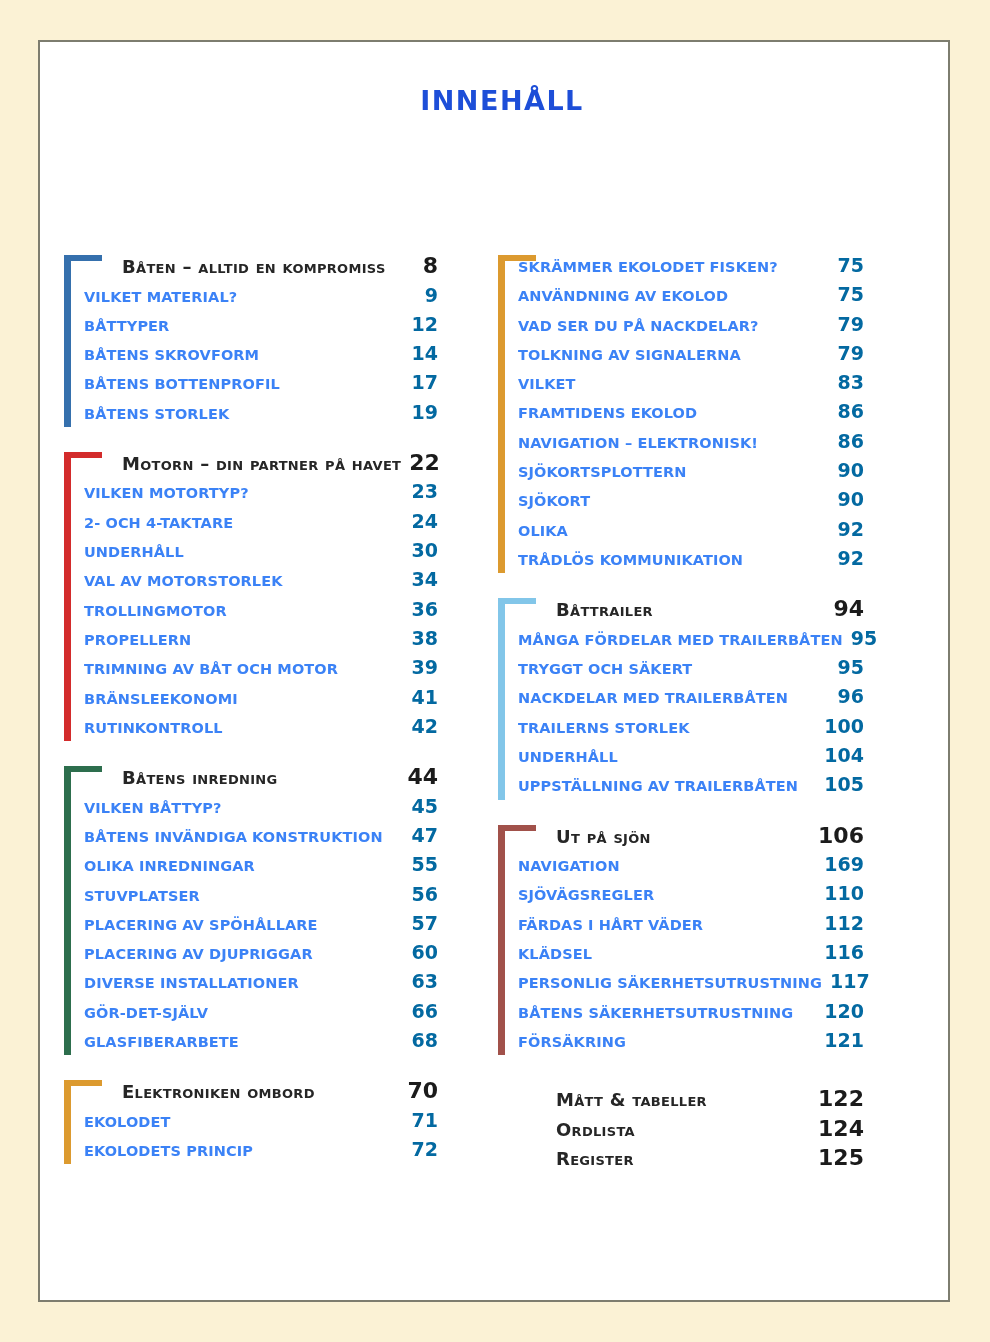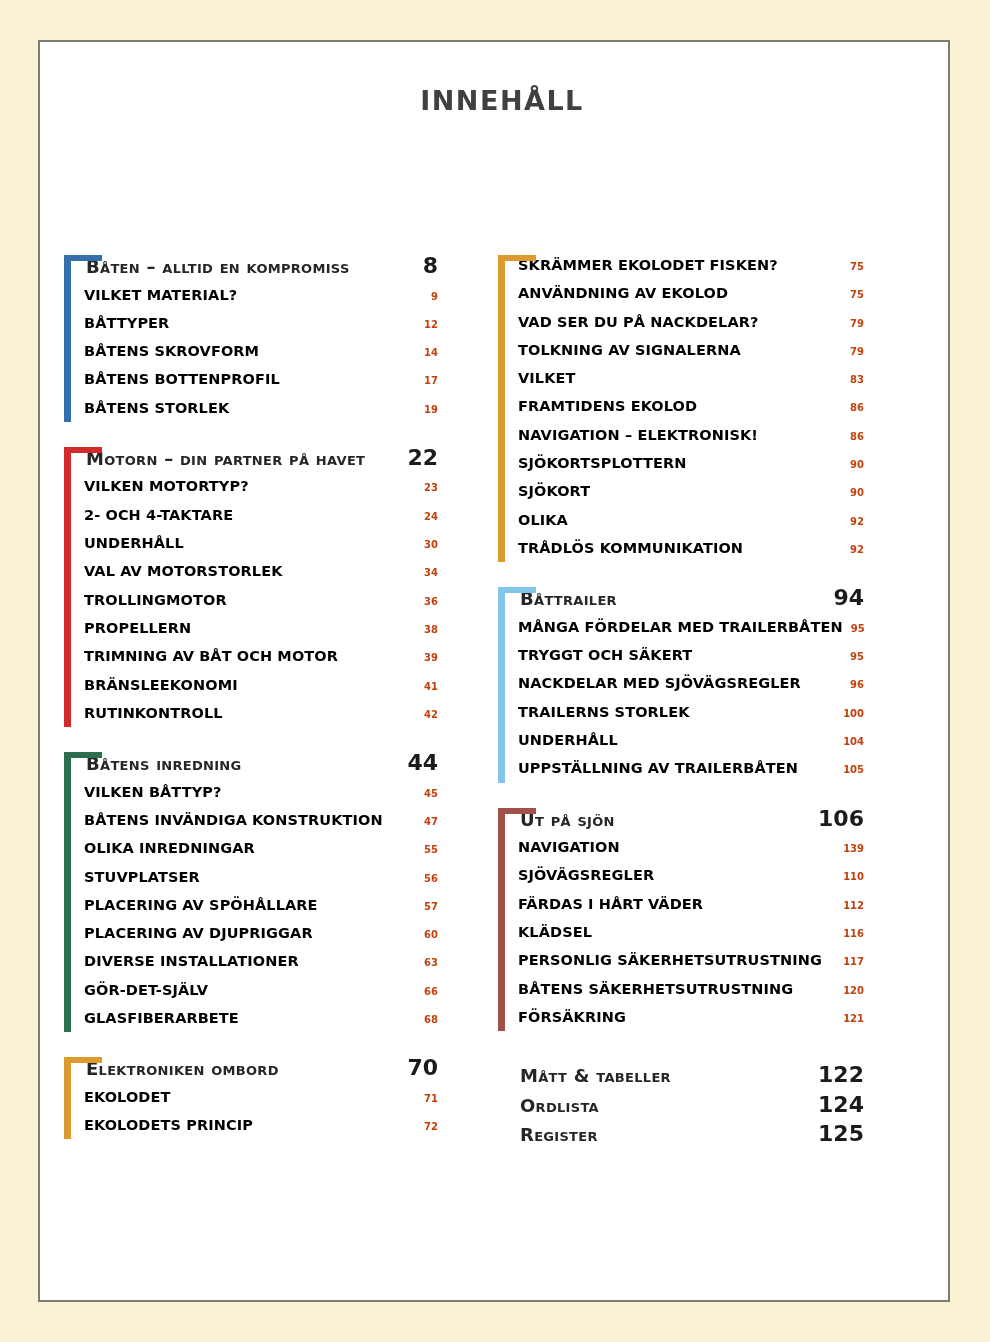--- a/index.html
+++ b/index.html
@@ -20,21 +20,21 @@
     height: 1262px;
     background: #ffffff;
     border: 2px solid #7d7d6f;
     box-sizing: border-box;
   }
   .page-title {
     margin: 43px 0 0 16px;
     text-align: center;
     font-size: 27px;
     font-weight: bold;
-    color: #404040;
+    color: #1d4ed8;
     letter-spacing: 1.5px;
   }
   .toc {
     display: flex;
     margin-top: 136px;
     padding-left: 24px;
     box-sizing: border-box;
   }
   .col { width: 374px; }
   .col.right { margin-left: 60px; width: 366px; }
@@ -57,38 +57,39 @@
   }
   .row {
     display: flex;
     justify-content: space-between;
     align-items: baseline;
     line-height: 27.3px;
   }
   .row .label {
     font-size: 14.5px;
     font-weight: bold;
-    color: #000000;
+    color: #3b82f6;
     white-space: nowrap;
     letter-spacing: 0.1px;
   }
   .row .pagenum {
-    font-size: 10px;
+    font-size: 19px;
     font-weight: bold;
-    color: #c2410c;
+    color: #0369a1;
     margin-left: 8px;
     text-align: right;
   }
   .row.big { line-height: 29.5px; }
   .row.big .label {
     font-size: 18px;
     color: #262626;
     font-variant: small-caps;
     letter-spacing: 0.3px;
     padding-left: 2px;
+    margin-left: 36px;
   }
   .row.big .pagenum {
     font-size: 22px;
     color: #1b1b1b;
     line-height: 1;
   }
 </style>
 </head>
 <body>
 
@@ -281,21 +282,21 @@
           </div>
           <div class="row">
             <span class="label">MÅNGA FÖRDELAR MED TRAILERBÅTEN</span>
             <span class="pagenum">95</span>
           </div>
           <div class="row">
             <span class="label">TRYGGT OCH SÄKERT</span>
             <span class="pagenum">95</span>
           </div>
           <div class="row">
-            <span class="label">NACKDELAR MED SJÖVÄGSREGLER</span>
+            <span class="label">NACKDELAR MED TRAILERBÅTEN</span>
             <span class="pagenum">96</span>
           </div>
           <div class="row">
             <span class="label">TRAILERNS STORLEK</span>
             <span class="pagenum">100</span>
           </div>
           <div class="row">
             <span class="label">UNDERHÅLL</span>
             <span class="pagenum">104</span>
           </div>
@@ -305,21 +306,21 @@
           </div>
         </div>
         <div class="section">
           <div class="bracket" style="border-color: rgb(161, 81, 74);"></div>
           <div class="row big">
             <span class="label">Ut på sjön</span>
             <span class="pagenum">106</span>
           </div>
           <div class="row">
             <span class="label">NAVIGATION</span>
-            <span class="pagenum">139</span>
+            <span class="pagenum">169</span>
           </div>
           <div class="row">
             <span class="label">SJÖVÄGSREGLER</span>
             <span class="pagenum">110</span>
           </div>
           <div class="row">
             <span class="label">FÄRDAS I HÅRT VÄDER</span>
             <span class="pagenum">112</span>
           </div>
           <div class="row">

